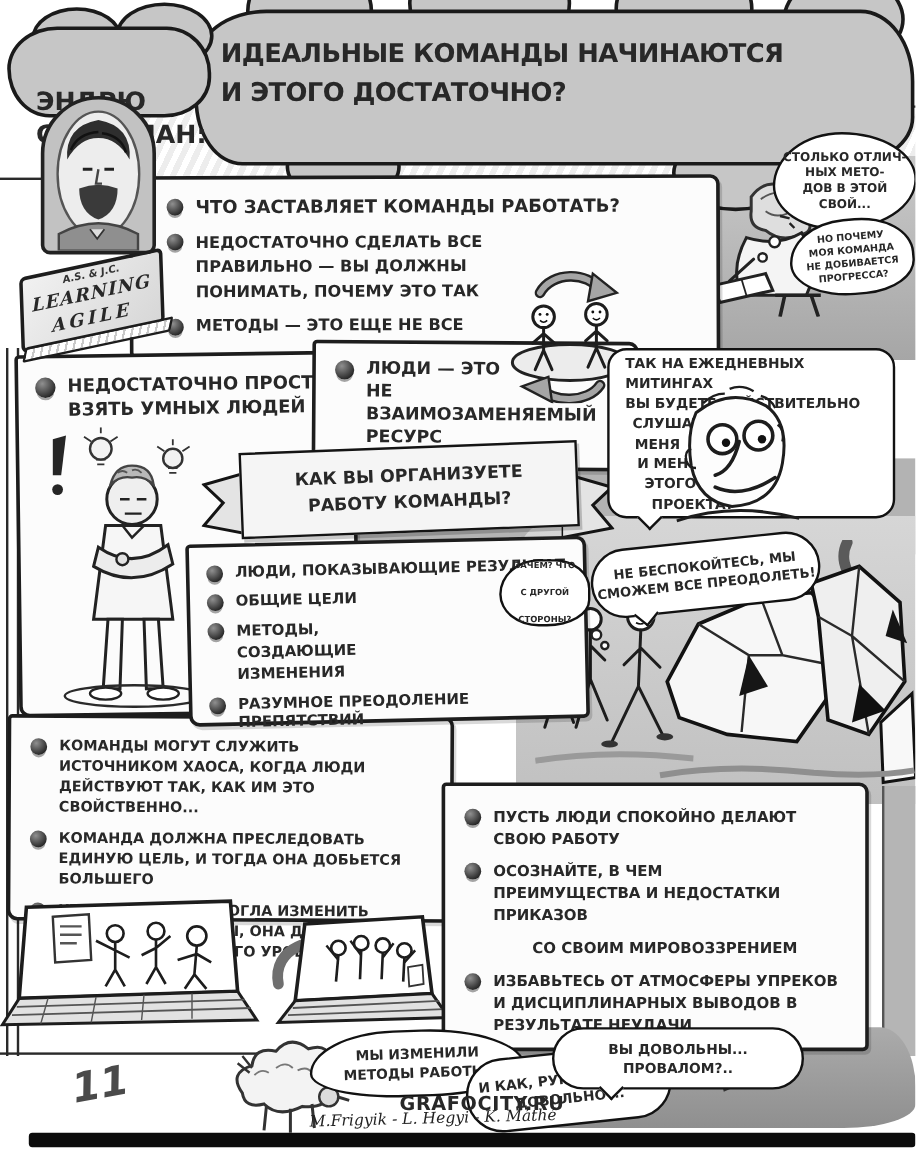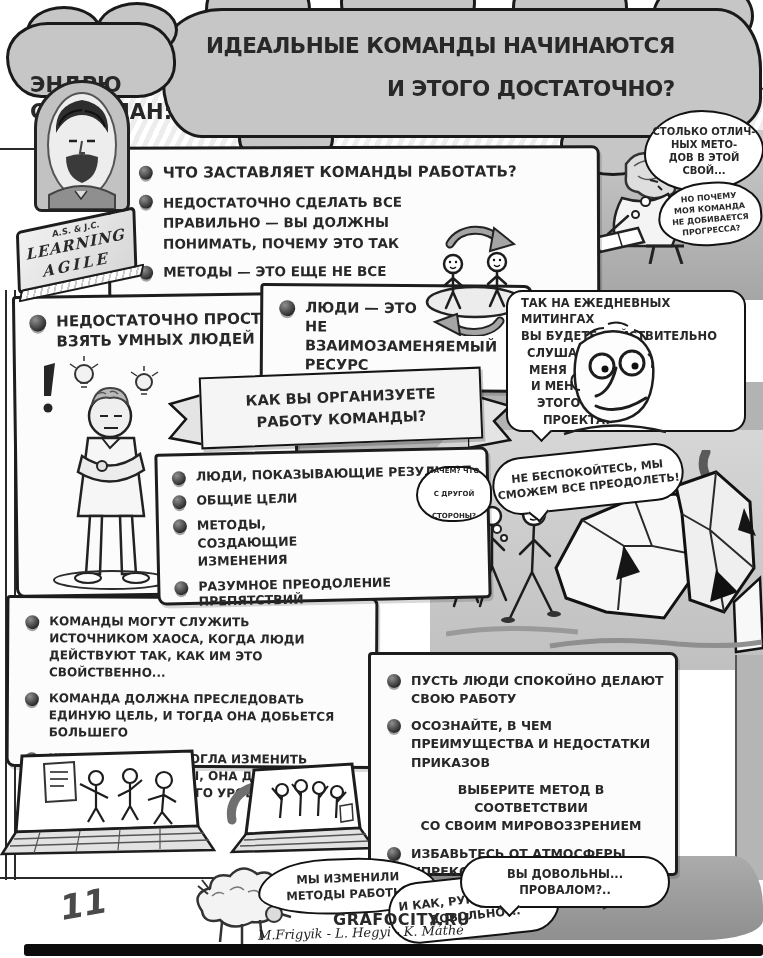--- a/index.html
+++ b/index.html
@@ -47,23 +47,23 @@
   <div class="wash" style="left:0;top:877px;width:380px;height:0;border-top:2.5px solid #2a2a2a;z-index:2;"></div>
   <div class="wash" style="left:24px;top:944px;width:739px;height:12px;background:#0c0c0c;border-radius:3px;z-index:2;"></div>
 
   <div class="cloudbump" style="left:205px;top:-34px;width:100px;height:80px;"></div>
   <div class="cloudbump" style="left:340px;top:-44px;width:130px;height:88px;"></div>
   <div class="cloudbump" style="left:512px;top:-36px;width:110px;height:80px;"></div>
   <div class="cloudbump" style="left:652px;top:-22px;width:96px;height:70px;"></div>
   <div class="cloudbump" style="left:238px;top:108px;width:90px;height:56px;"></div>
   <div class="cloudbump" style="left:560px;top:112px;width:100px;height:58px;"></div>
   <div class="cloudbody" style="left:162px;top:8px;width:600px;height:130px;border-radius:60px 45px 55px 40px / 45px 60px 40px 55px;"></div>
-  <div class="abs" style="left:206px;top:32px;z-index:3;text-align:right;">
+  <div class="abs" style="left:184px;top:32px;z-index:3;">
     <span class="t lh" style="font-size:21.5px;letter-spacing:-.5px;">ИДЕАЛЬНЫЕ КОМАНДЫ НАЧИНАЮТСЯ</span>
-    <span class="t lh" style="font-size:21.5px;letter-spacing:-.5px;margin-top:15px;">И ЭТОГО ДОСТАТОЧНО?</span>
+    <span class="t lh" style="font-size:21.5px;letter-spacing:-.5px;margin-top:4px;">И ЭТОГО ДОСТАТОЧНО?</span>
   </div>
 
   <div class="cloudbump" style="left:26px;top:6px;width:70px;height:46px;"></div>
   <div class="cloudbump" style="left:96px;top:2px;width:76px;height:50px;"></div>
   <div class="cloudbody" style="left:6px;top:22px;width:170px;height:76px;border-radius:45px 40px 42px 38px / 38px 42px 36px 44px;"></div>
   <div class="abs" style="left:30px;top:32px;z-index:3;margin-top:40px;">
     <span class="t lh" style="font-size:21px;">ЭНДРЮ</span>
     <span class="t lh" style="font-size:21px;">СТЕЛЛМАН:</span>
   </div>
 
@@ -337,31 +337,30 @@
     <circle cx="301" cy="38" r="6" fill="#fff" stroke="#1d1d1d" stroke-width="2.2"></circle>
     <circle cx="319" cy="40" r="6" fill="#fff" stroke="#1d1d1d" stroke-width="2.2"></circle>
     <circle cx="337" cy="44" r="6" fill="#fff" stroke="#1d1d1d" stroke-width="2.2"></circle>
     <path d="M282,48 L280,70 M301,44 L300,68 M319,46 L318,68 M337,50 L336,70" stroke="#1d1d1d" stroke-width="2.2"></path>
     <path d="M282,52 L272,40 M301,48 L292,36 M319,50 L328,38 M337,54 L346,44" stroke="#1d1d1d" stroke-width="2"></path>
     <polygon points="340,58 352,56 353,72 341,74" fill="#fff" stroke="#333" stroke-width="1.5"></polygon>
     <polygon points="246,86 360,80 374,100 232,104" fill="#e2e2e2" stroke="#1d1d1d" stroke-width="2.5"></polygon>
     <path d="M244,92 L366,86 M240,98 L370,93" stroke="#555" stroke-width="1.5"></path>
   </svg>
 
-  <div class="panel" style="left:368px;top:652px;width:310px;height:224px;padding:17px 10px 8px 16px;">
+  <div class="panel" style="left:368px;top:652px;width:356px;height:224px;padding:17px 10px 8px 16px;">
     <div class="item">
       <span class="blt"></span>
       <span class="t" style="font-size:12.5px;line-height:1.45;max-width:280px;">ПУСТЬ ЛЮДИ СПОКОЙНО ДЕЛАЮТ СВОЮ РАБОТУ</span>
     </div>
     <div class="item">
       <span class="blt"></span>
       <span class="t" style="font-size:12.5px;line-height:1.45;max-width:260px;">ОСОЗНАЙТЕ, В ЧЕМ ПРЕИМУЩЕСТВА И НЕДОСТАТКИ ПРИКАЗОВ</span>
     </div>
     <div style="text-align:center;margin:2px 20px 10px 30px;">
-      <span class="t lh" style="font-size:12.5px;line-height:1.45;">ВЫБЕРИТЕ МЕТОД В СООТВЕТСТВИИ</span>
       <span class="t lh" style="font-size:12.5px;line-height:1.45;">СО СВОИМ МИРОВОЗЗРЕНИЕМ</span>
     </div>
     <div class="item">
       <span class="blt"></span>
       <span class="t" style="font-size:12.5px;line-height:1.45;max-width:320px;">ИЗБАВЬТЕСЬ ОТ АТМОСФЕРЫ УПРЕКОВ И ДИСЦИПЛИНАРНЫХ ВЫВОДОВ В РЕЗУЛЬТАТЕ НЕУДАЧИ</span>
     </div>
   </div>
 
   <svg class="abs" style="left:182px;top:856px;z-index:5;" width="126" height="92" viewBox="0 0 126 92">
     <path d="M20,55 Q8,38 28,32 Q30,16 48,20 Q60,6 75,18 Q94,12 92,32 Q107,40 92,55 Q90,68 70,66 Q50,76 38,64 Q22,68 20,55 Z" fill="#f3f3f3" stroke="#333" stroke-width="2.5"></path>

